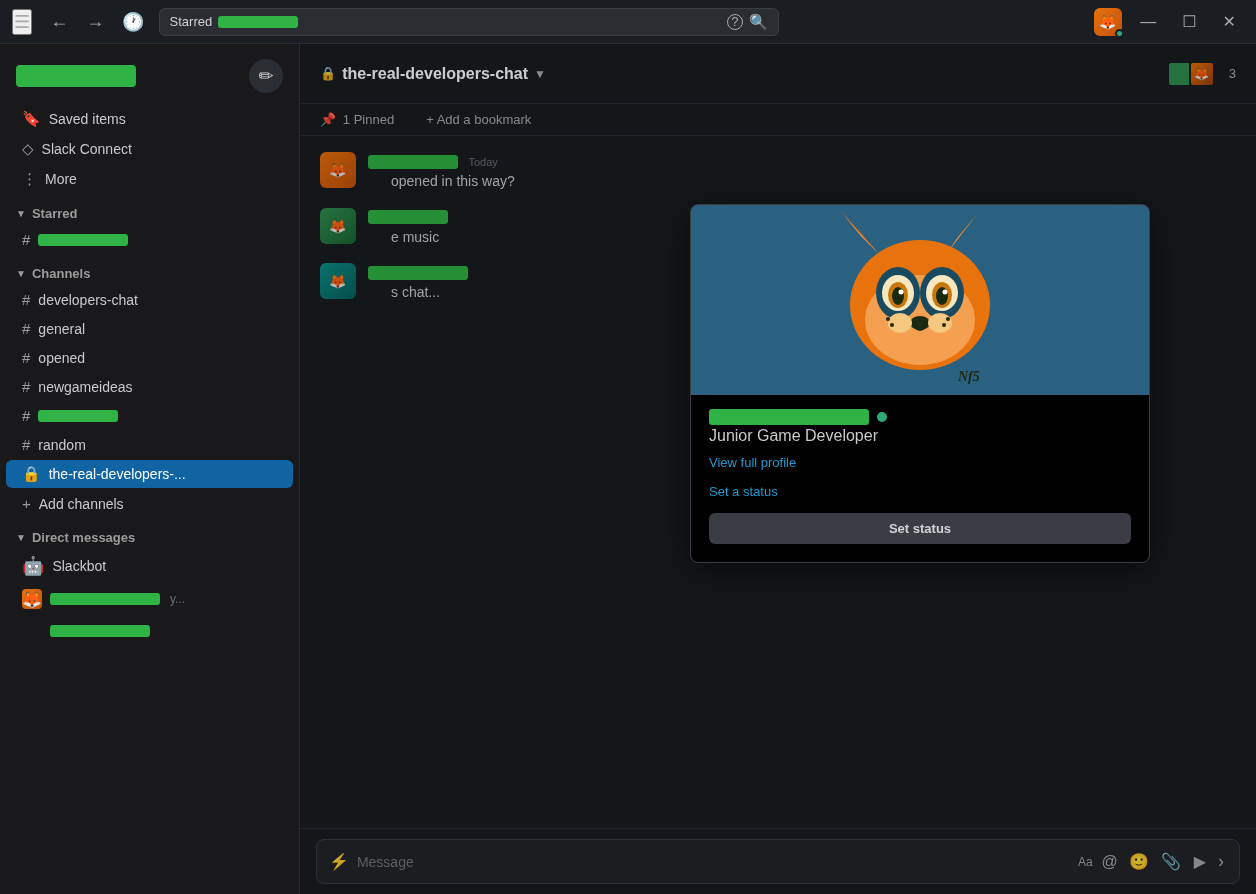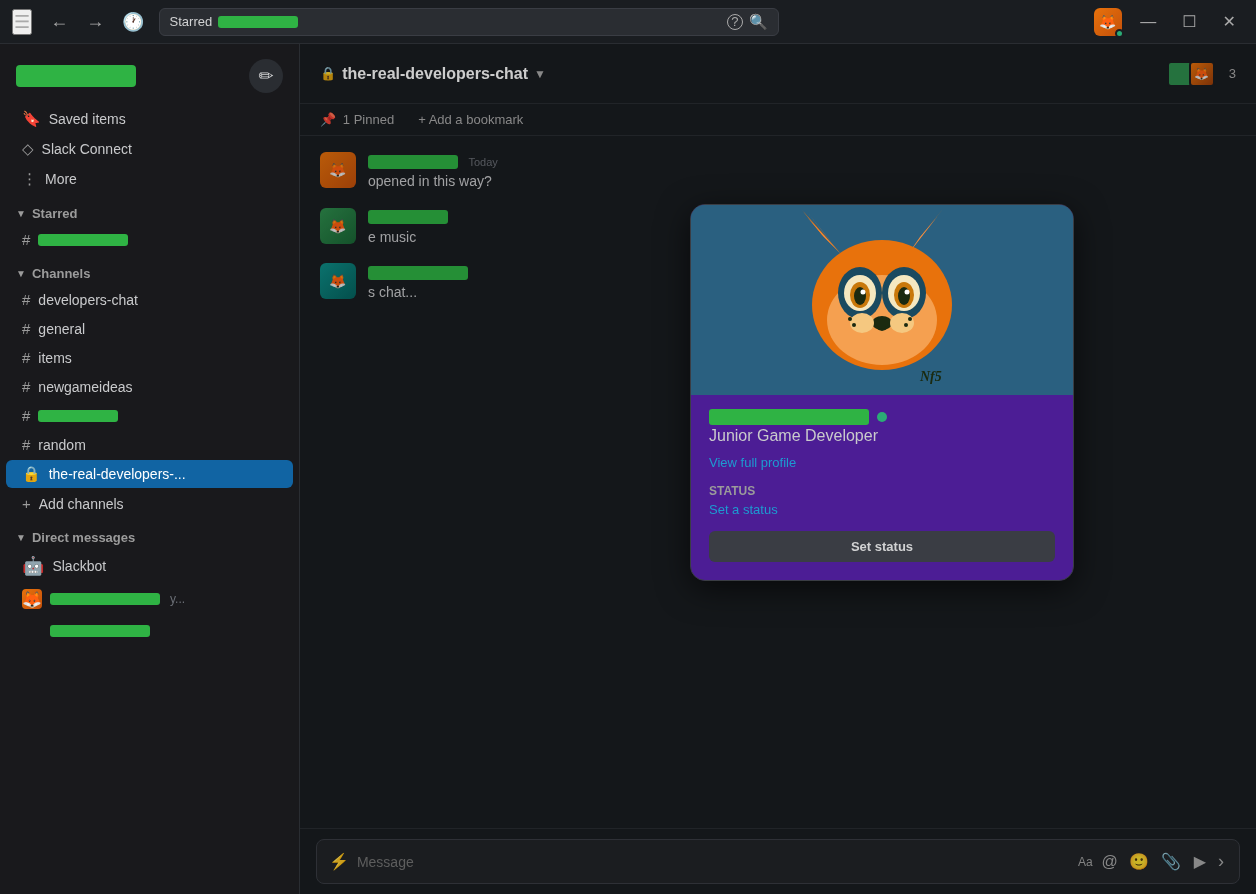--- a/index.html
+++ b/index.html
@@ -106,42 +106,42 @@
     .avatar-group .av {
       width: 26px; height: 26px; border-radius: 4px;
       border: 2px solid #1a1d21; margin-left: -4px;
       background: linear-gradient(135deg, #e8720c, #c4500a);
       font-size: 12px; display: flex; align-items: center; justify-content: center;
     }
     .av-green { background: #2f8f4e !important; }
 
     
     .bookmark-bar {
-      display: flex; align-items: center; gap: 24px; padding: 8px 20px;
+      display: flex; align-items: center; gap: 32px; padding: 8px 20px;
       border-bottom: 1px solid #2a2d32; font-size: 13px; color: #aaa; flex-shrink: 0;
     }
     .bookmark-bar span { cursor: pointer; }
     .pin-icon { color: #e8b84b; margin-right: 3px; }
 
     
     .chat-area { flex: 1; overflow-y: auto; padding: 16px 20px; position: relative; }
     .chat-area::-webkit-scrollbar { width: 4px; }
     .chat-area::-webkit-scrollbar-thumb { background: #3a3d44; border-radius: 2px; }
 
     .message-row { display: flex; gap: 12px; margin-bottom: 16px; align-items: flex-start; }
     .msg-avatar {
       width: 36px; height: 36px; border-radius: 6px;
       background: linear-gradient(135deg, #e8720c, #c4500a);
       flex-shrink: 0; font-size: 14px; display: flex; align-items: center; justify-content: center;
     }
     .msg-avatar.green { background: linear-gradient(135deg, #2f8f4e, #1a6636); }
     .msg-avatar.teal { background: linear-gradient(135deg, #0e8f89, #05635f); }
     .msg-content .sender { font-size: 14px; font-weight: 700; color: #d1d2d3; }
     .msg-content .time { font-size: 11px; color: #6b6f76; margin-left: 6px; }
-    .msg-content .text { font-size: 14px; color: #c9cacc; margin-top: 2px; line-height: 1.4; }
+    .msg-content .text { font-size: 14px; color: #c9cacc; margin-top: 2px; line-height: 1.4; margin-left: 23px; }
 
     
     .message-input-area {
       padding: 10px 16px; border-top: 1px solid #2a2d32; flex-shrink: 0;
     }
     .message-input-box {
       background: #222529; border: 1px solid #3a3d44; border-radius: 8px;
       display: flex; align-items: center; padding: 8px 12px; gap: 8px;
     }
     .message-input-box input {
@@ -152,23 +152,23 @@
     .input-actions button {
       background: none; border: none; color: #aaa; cursor: pointer;
       font-size: 16px; padding: 3px; border-radius: 4px;
     }
     .send-btn { color: #aaa; }
 
     
     .profile-popup {
       position: absolute;
       top: 160px; left: 390px;
-      width: 384px;
-      background: #4c1d95;
-      border-radius: 15px;
+      width: 460px;
+      background: #000000;
+      border-radius: 8px;
       box-shadow: 0 8px 32px rgba(0,0,0,0.6);
       z-index: 100;
       overflow: hidden;
       border: 1px solid #3a3d44;
     }
     .profile-popup-banner {
       width: 100%; height: 190px;
       background: #2a5a8a;
       display: flex; align-items: center; justify-content: center;
       overflow: hidden; position: relative;
@@ -269,21 +269,21 @@
     <div class="sidebar-item">
       <span class="icon">#</span>
       <span>developers-chat</span>
     </div>
     <div class="sidebar-item">
       <span class="icon">#</span>
       <span>general</span>
     </div>
     <div class="sidebar-item">
       <span class="icon">#</span>
-      <span>items</span>
+      <span>opened</span>
     </div>
     <div class="sidebar-item">
       <span class="icon">#</span>
       <span>newgameideas</span>
     </div>
     <div class="sidebar-item">
       <span class="icon">#</span>
       <span class="redacted" style="width:80px; height:12px;"></span>
     </div>
     <div class="sidebar-item">
@@ -443,21 +443,20 @@
       </div>
 
       <div class="profile-popup-body">
         <div class="profile-popup-name-row">
           <span class="redacted" style="display:inline-block; width:160px; height:16px; background:#2fb344; border-radius:3px;"></span>
           <div class="online-indicator"></div>
         </div>
         <div class="profile-popup-title">Junior Game Developer</div>
         <a class="profile-popup-link">View full profile</a>
 
-        <div class="profile-popup-section">Status</div>
         <div class="profile-popup-status">Set a status</div>
 
         <div class="profile-popup-buttons">
           <button class="popup-btn">Set status</button>
         </div>
       </div>
     </div>
 
   </div>
 </div>

